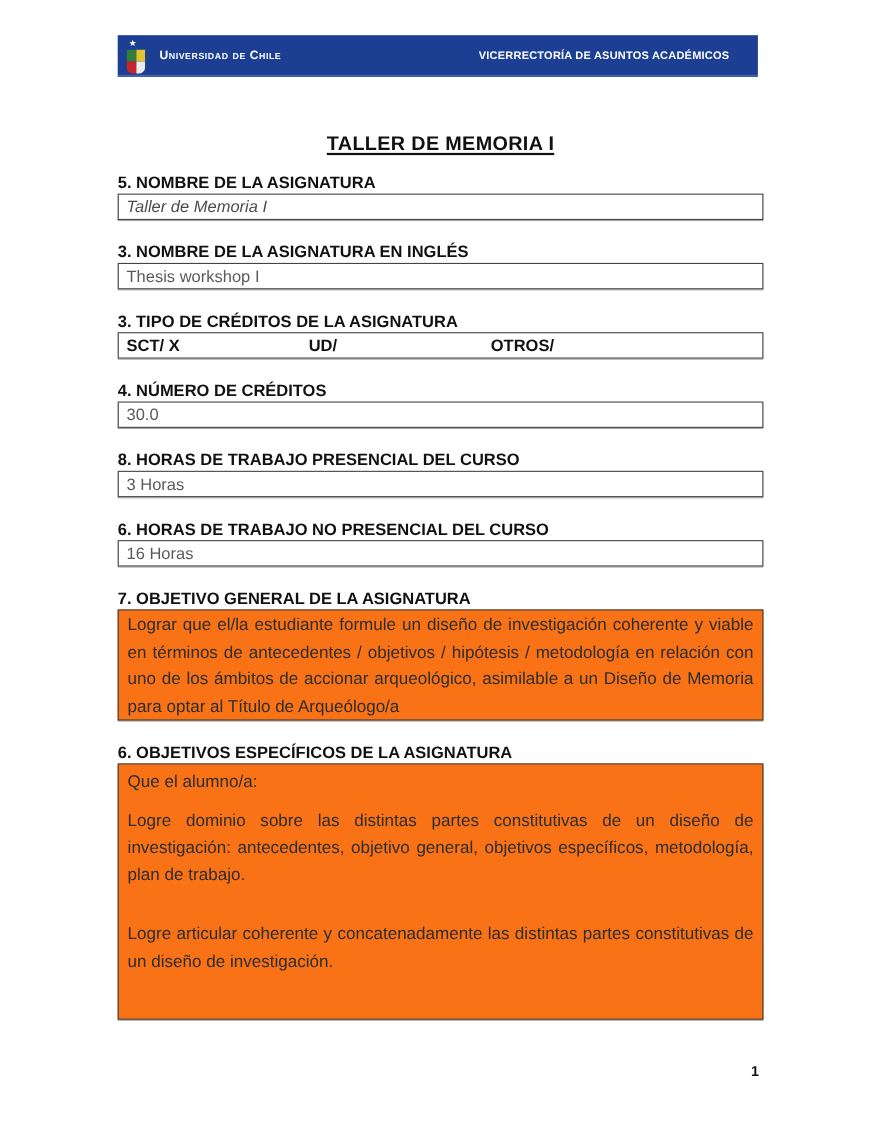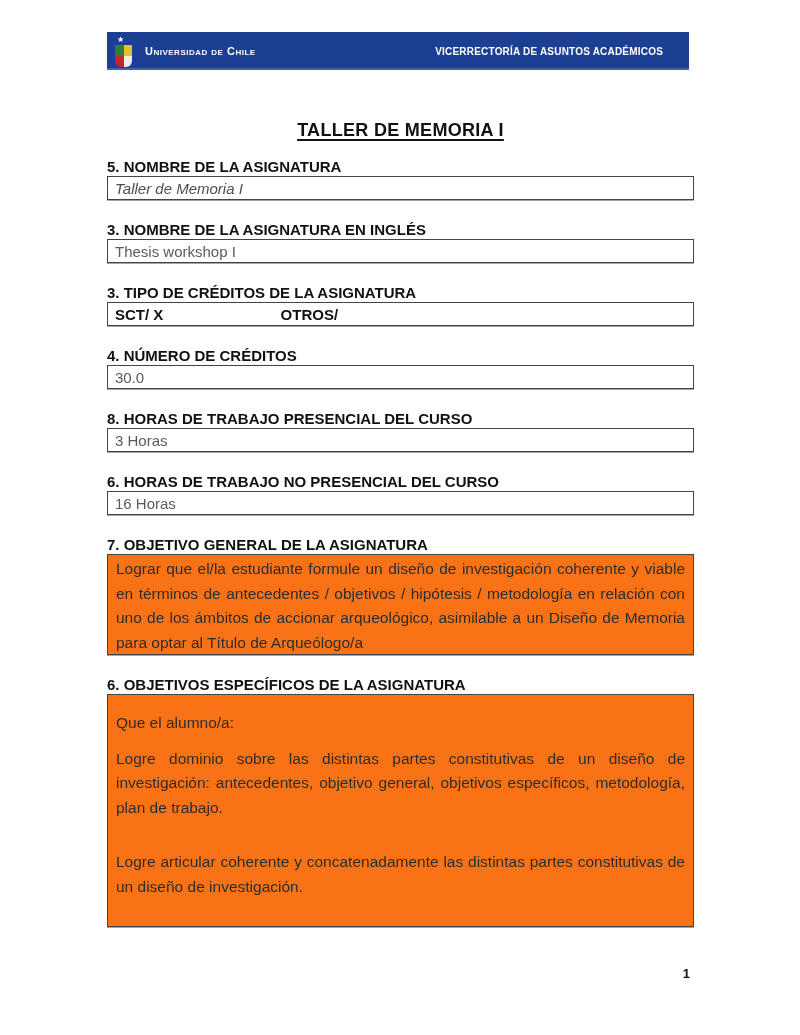--- a/index.html
+++ b/index.html
@@ -114,21 +114,21 @@
     box-shadow: 0 1px 0 rgba(0,0,0,0.35);
     background: #f97316;
     padding: 2px 8px;
     font-size: 15.5px;
     line-height: 24.5px;
     color: #2d2d2d;
     text-align: justify;
     overflow: hidden;
   }
   .text-box.objective-general { height: 101px; }
-  .text-box.objective-specific { height: 233px; padding-top: 16px; }
+  .text-box.objective-specific { height: 233px; padding-top: 4px; }
   .text-box p { margin: 0; }
   .text-box .gap-sm { height: 11px; }
   .text-box .gap-lg { height: 30px; }
   .page-number {
     position: absolute;
     top: 966px;
     right: 110px;
     font-size: 13px;
     font-weight: bold;
     color: #111111;
@@ -161,20 +161,21 @@
 
     <div class="section-heading first">5. NOMBRE DE LA ASIGNATURA</div>
     <div class="field-box italic">Taller de Memoria I</div>
 
     <div class="section-heading">3. NOMBRE DE LA ASIGNATURA EN INGLÉS</div>
     <div class="field-box">Thesis workshop I</div>
 
     <div class="section-heading">3. TIPO DE CRÉDITOS DE LA ASIGNATURA</div>
     <div class="field-box credits">
       <span class="credit-col c1">SCT/ X</span>
+      <span class="credit-col c2">UD/</span>
       <span class="credit-col c3">OTROS/</span>
     </div>
 
     <div class="section-heading">4. NÚMERO DE CRÉDITOS</div>
     <div class="field-box">30.0</div>
 
     <div class="section-heading">8. HORAS DE TRABAJO PRESENCIAL DEL CURSO</div>
     <div class="field-box">3 Horas</div>
 
     <div class="section-heading">6. HORAS DE TRABAJO NO PRESENCIAL DEL CURSO</div>

